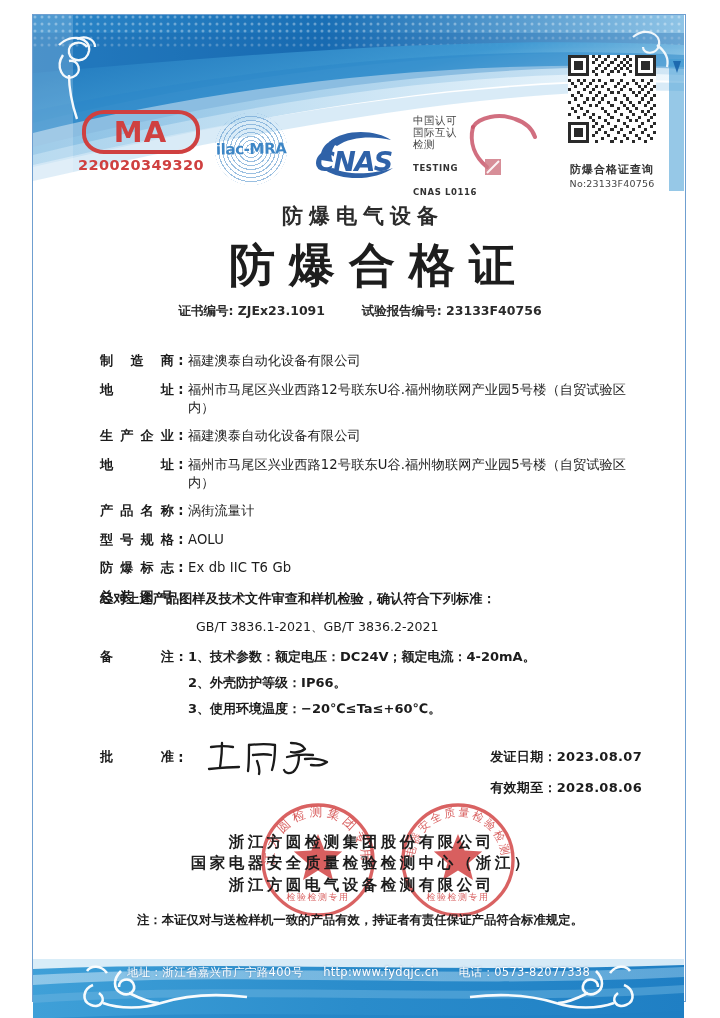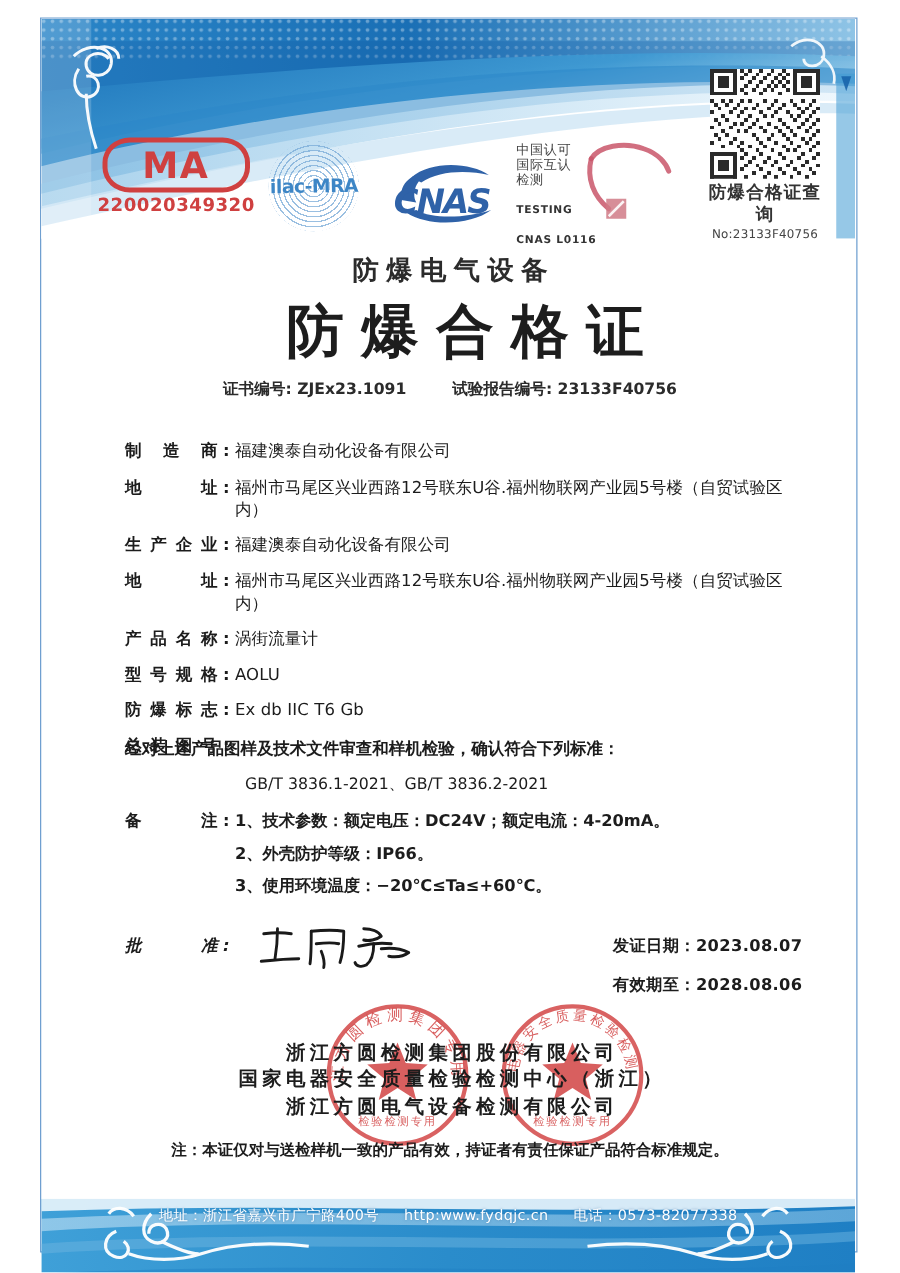--- a/index.html
+++ b/index.html
@@ -123,22 +123,22 @@
   
   .qr-block {
     position: absolute;
     left: 560px;
     top: 55px;
     width: 104px;
     text-align: center;
   }
   .qr-img { width: 88px; height: 88px; margin: 0 auto; display: block; }
   .qr-cap {
-    font-size: 14px; color: #333; letter-spacing: 1px;
-    font-weight: bold; margin-top: 2px;
+    font-size: 11px; color: #333; letter-spacing: 1px;
+    font-weight: bold; margin-top: 19px;
   }
   .qr-no { font-size: 9.5px; color: #444; letter-spacing: .2px; margin-top: 1px; }
 
   
   .subtitle {
     position: absolute; left: 0; top: 202px; width: 720px;
     text-align: center;
     font-size: 21px; font-weight: bold; color: #2b2b2b;
     letter-spacing: 6px; text-indent: 6px;
     font-family: "DejaVu Sans", "Liberation Sans", sans-serif;
@@ -190,21 +190,21 @@
     font-size: 13px; color: #1c1c1c;
   }
   .remark .rrow { display: flex; align-items: baseline; }
   .remark-items { flex: 1; }
   .remark-items div { margin-bottom: 8px; font-weight: bold; }
 
   
   .approve {
     position: absolute; left: 100px; top: 748px;
     display: flex; align-items: center;
-    font-size: 13.2px; color: #1c1c1c; font-style: italic;
+    font-size: 13.2px; color: #1c1c1c;
   }
   .sign {
     position: absolute; left: 205px; top: 735px;
     width: 130px; height: 44px;
   }
   .dates {
     position: absolute; right: 78px; top: 748px;
     text-align: left; font-size: 13px; color: #1c1c1c; font-weight: bold;
   }
   .dates div { margin-bottom: 13px; letter-spacing: .3px; }

